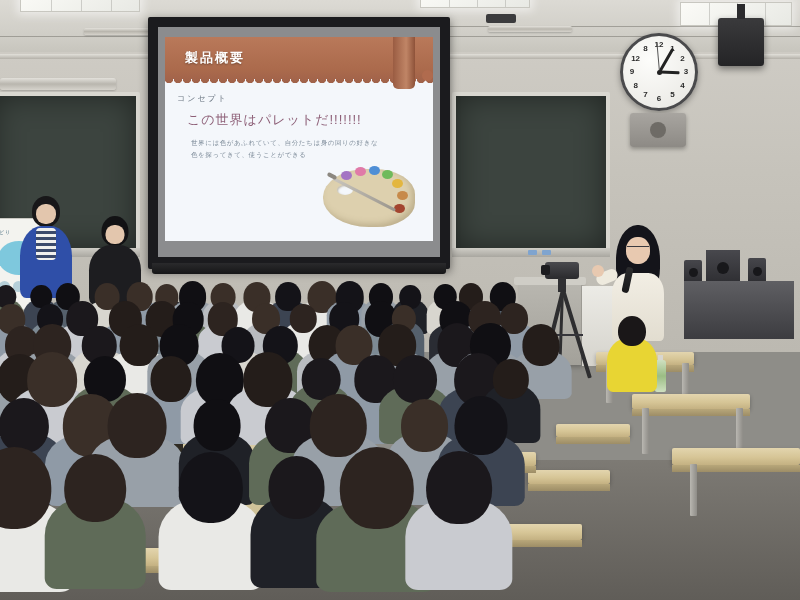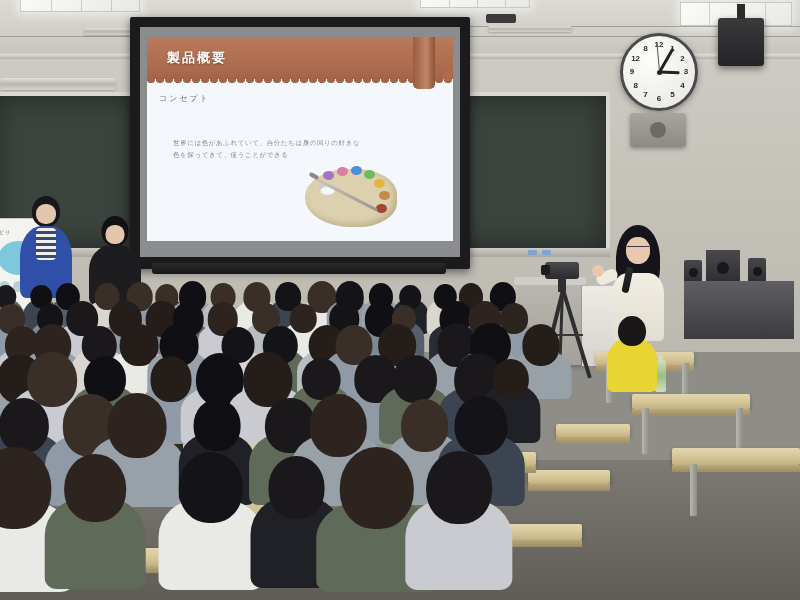--- a/index.html
+++ b/index.html
@@ -50,21 +50,21 @@
   .board .tray {
     position:absolute; left:-4px; right:-4px; bottom:-9px; height:9px;
     background:linear-gradient(#cfcdc6,#a9a7a0);
   }
   .chalk {
     position:absolute; bottom:-7px; width:9px; height:5px; background:#7fa4cf; border-radius:1px;
   }
 
   
   #screen-frame {
-    position:absolute; left:130px; top:17px; width:340px; height:252px;
+    position:absolute; left:148px; top:17px; width:302px; height:252px;
     background:#1b1b1e; border-radius:2px;
     box-shadow:0 3px 10px rgba(0,0,0,.5);
   }
   #screen-mat {
     position:absolute; left:10px; top:10px; right:10px; bottom:12px;
     background:#8b8c8e;
   }
   #slide {
     position:absolute; left:7px; top:10px; right:7px; bottom:16px;
     background:#f4f7fb; overflow:hidden;
@@ -364,20 +364,21 @@
       <div id="slide">
 
         <div class="slide-banner"></div>
         <div class="banner-curl"></div>
         <div class="banner-knob"></div>
 
         <div class="slide-title">製品概要</div>
 
         <div class="slide-label">コンセプト</div>
 
+        <div class="slide-headline">この世界はパレットだ!!!!!!!</div>
 
         <div class="slide-body">世界には色があふれていて、自分たちは身の回りの好きな色を探ってきて、使うことができる</div>
 
         <div class="palette-wrap">
           <div class="palette-body"></div>
           <div class="palette-thumb"></div>
           <div id="palette-blobs">
               <span class="blob" style="left: 26px; top: 16px; background: rgb(164, 116, 196);"></span>
               <span class="blob" style="left: 40px; top: 12px; background: rgb(224, 122, 168);"></span>
               <span class="blob" style="left: 54px; top: 11px; background: rgb(79, 143, 214);"></span>

